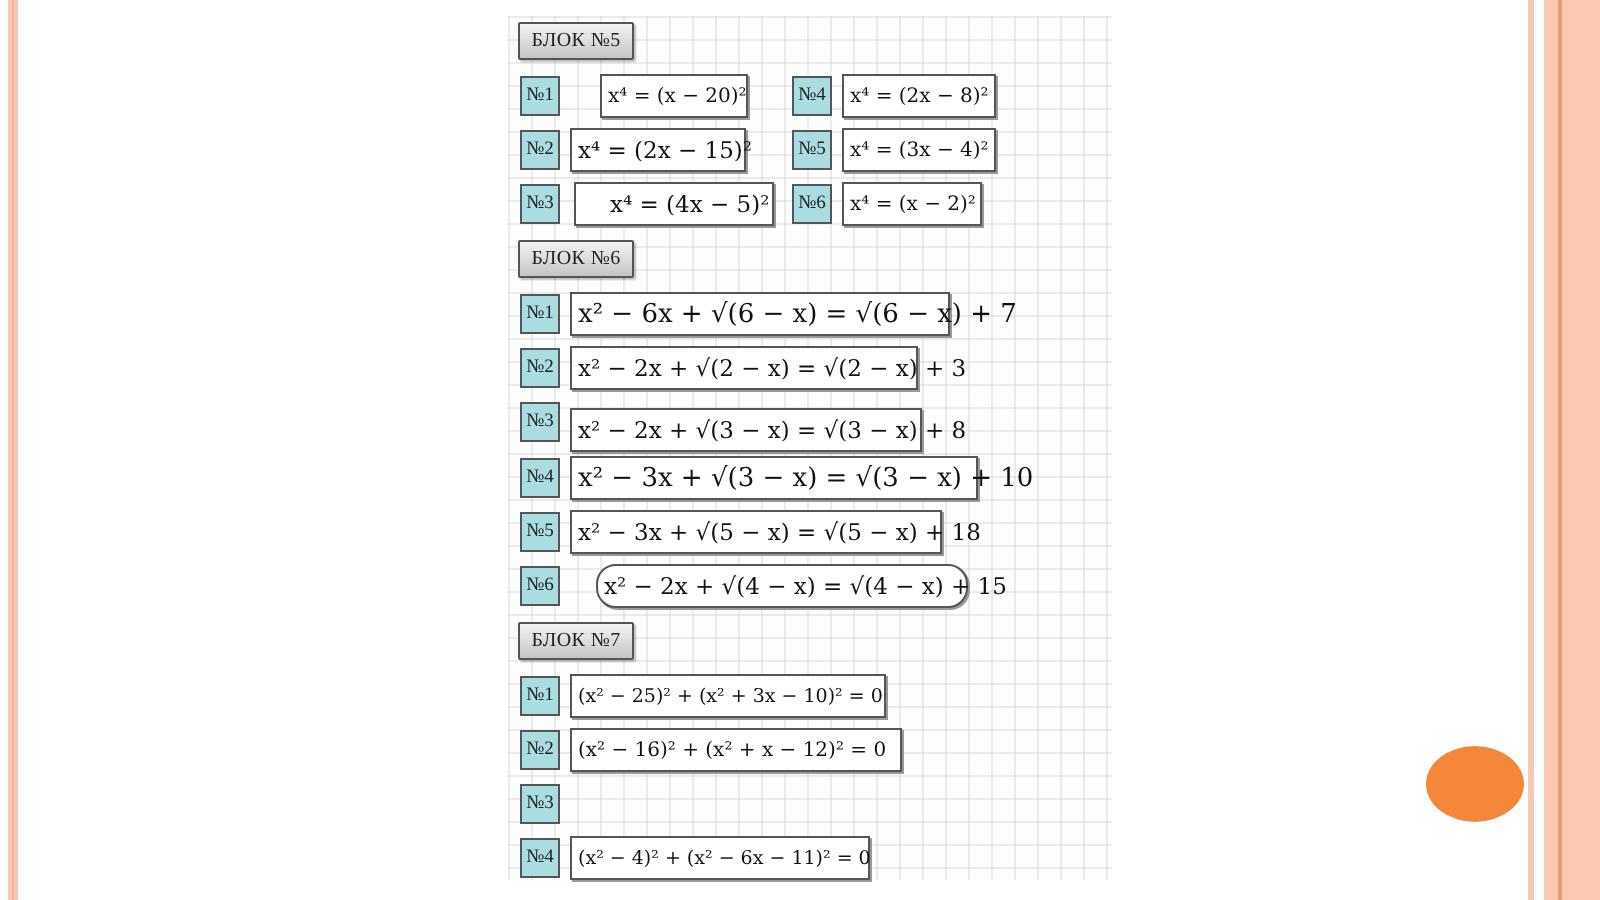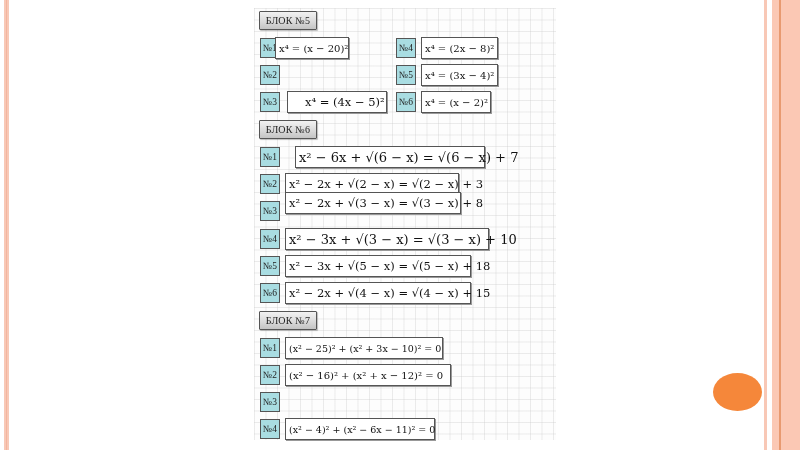--- a/index.html
+++ b/index.html
@@ -63,55 +63,56 @@
 <div class="right-band rb2"></div>
 <div class="right-band rb3"></div>
 <div class="right-band rb4"></div>
 <div class="orange-dot"></div>
 
 <div class="sheet">
 
   <div class="block-header" style="left:5px; top:3px;">БЛОК №5</div>
 
   <div class="num-label" style="left:6px; top:30px;">№1</div>
-  <div class="eq-box small" style="left:21px; top:29px; width:66px;">x⁴ = (x − 20)²</div>
+  <div class="eq-box small" style="left:46px; top:29px; width:66px;">x⁴ = (x − 20)²</div>
 
   <div class="num-label" style="left:6px; top:57px;">№2</div>
+  <div class="eq-box med" style="left:31px; top:56px; width:80px;">x⁴ = (2x − 15)²</div>
 
   <div class="num-label" style="left:6px; top:84px;">№3</div>
   <div class="eq-box med" style="left:33px; top:83px; width:78px;padding-left:17px;">x⁴ = (4x − 5)²</div>
 
   <div class="num-label" style="left:142px; top:30px;">№4</div>
   <div class="eq-box small" style="left:167px; top:29px; width:69px;">x⁴ = (2x − 8)²</div>
 
   <div class="num-label" style="left:142px; top:57px;">№5</div>
   <div class="eq-box small" style="left:167px; top:56px; width:69px;">x⁴ = (3x − 4)²</div>
 
   <div class="num-label" style="left:142px; top:84px;">№6</div>
   <div class="eq-box small" style="left:167px; top:83px; width:62px;">x⁴ = (x − 2)²</div>
 
   <div class="block-header" style="left:5px; top:112px;">БЛОК №6</div>
 
   <div class="num-label" style="left:6px; top:139px;">№1</div>
-  <div class="eq-box big" style="left:41px; top:138px; width:182px;">x² − 6x + √(6 − x) = √(6 − x) + 7</div>
+  <div class="eq-box big" style="left:31px; top:138px; width:182px;">x² − 6x + √(6 − x) = √(6 − x) + 7</div>
 
   <div class="num-label" style="left:6px; top:166px;">№2</div>
   <div class="eq-box med" style="left:31px; top:165px; width:166px;">x² − 2x + √(2 − x) = √(2 − x) + 3</div>
 
   <div class="num-label" style="left:6px; top:193px;">№3</div>
-  <div class="eq-box med" style="left:31px; top:184px; width:168px;">x² − 2x + √(3 − x) = √(3 − x) + 8</div>
+  <div class="eq-box med" style="left:31px; top:196px; width:168px;">x² − 2x + √(3 − x) = √(3 − x) + 8</div>
 
   <div class="num-label" style="left:6px; top:221px;">№4</div>
   <div class="eq-box big" style="left:31px; top:220px; width:196px;">x² − 3x + √(3 − x) = √(3 − x) + 10</div>
 
   <div class="num-label" style="left:6px; top:248px;">№5</div>
   <div class="eq-box med" style="left:31px; top:247px; width:178px;">x² − 3x + √(5 − x) = √(5 − x) + 18</div>
 
   <div class="num-label" style="left:6px; top:275px;">№6</div>
-  <div class="eq-box med" style="left:31px; top:274px; width:178px;">x² − 2x + √(4 − x) = √(4 − x) + 15</div>
+  <div class="eq-box med" style="left:44px; top:274px; width:178px;border-radius:10px;">x² − 2x + √(4 − x) = √(4 − x) + 15</div>
 
   <div class="block-header" style="left:5px; top:303px;">БЛОК №7</div>
 
   <div class="num-label" style="left:6px; top:330px;">№1</div>
   <div class="eq-box tiny" style="left:31px; top:329px; width:150px;">(x² − 25)² + (x² + 3x − 10)² = 0</div>
 
   <div class="num-label" style="left:6px; top:357px;">№2</div>
   <div class="eq-box small" style="left:31px; top:356px; width:158px;">(x² − 16)² + (x² + x − 12)² = 0</div>
 
   <div class="num-label" style="left:6px; top:384px;">№3</div>

